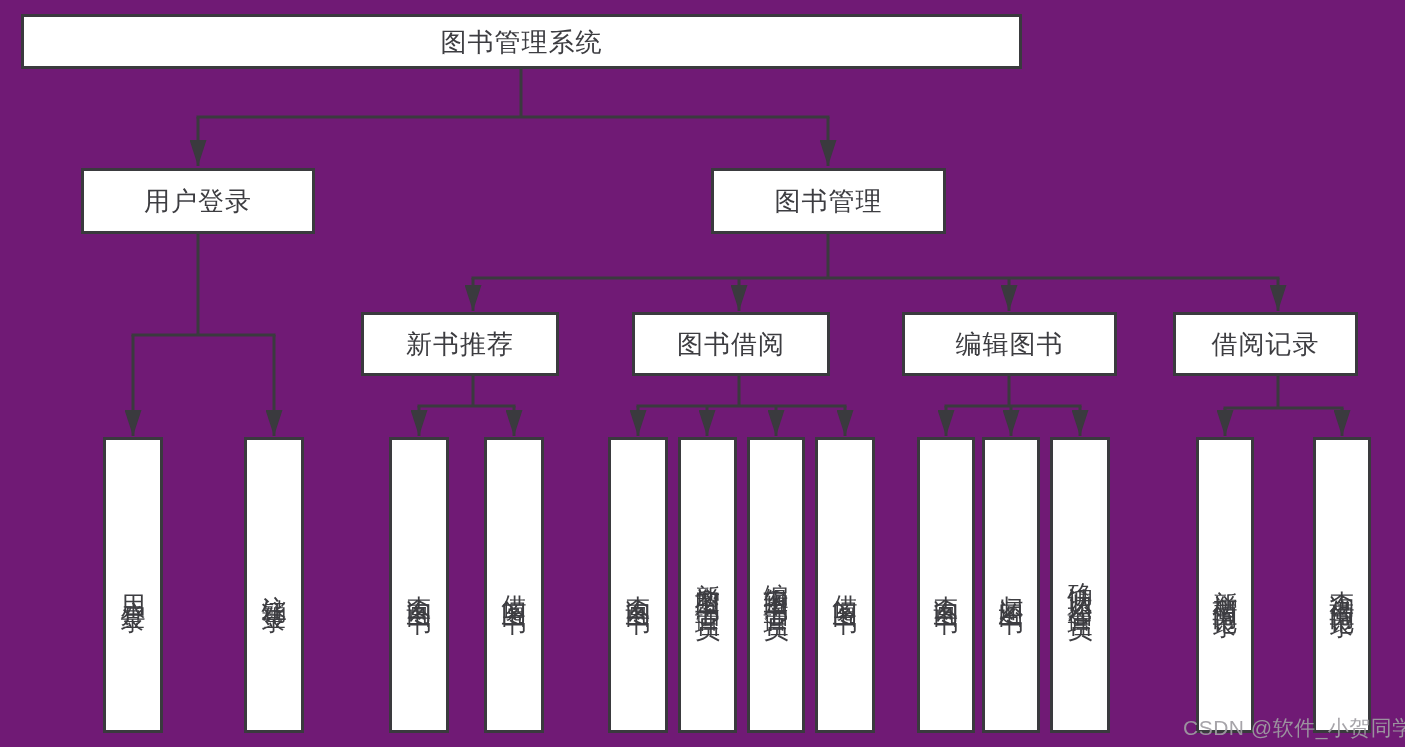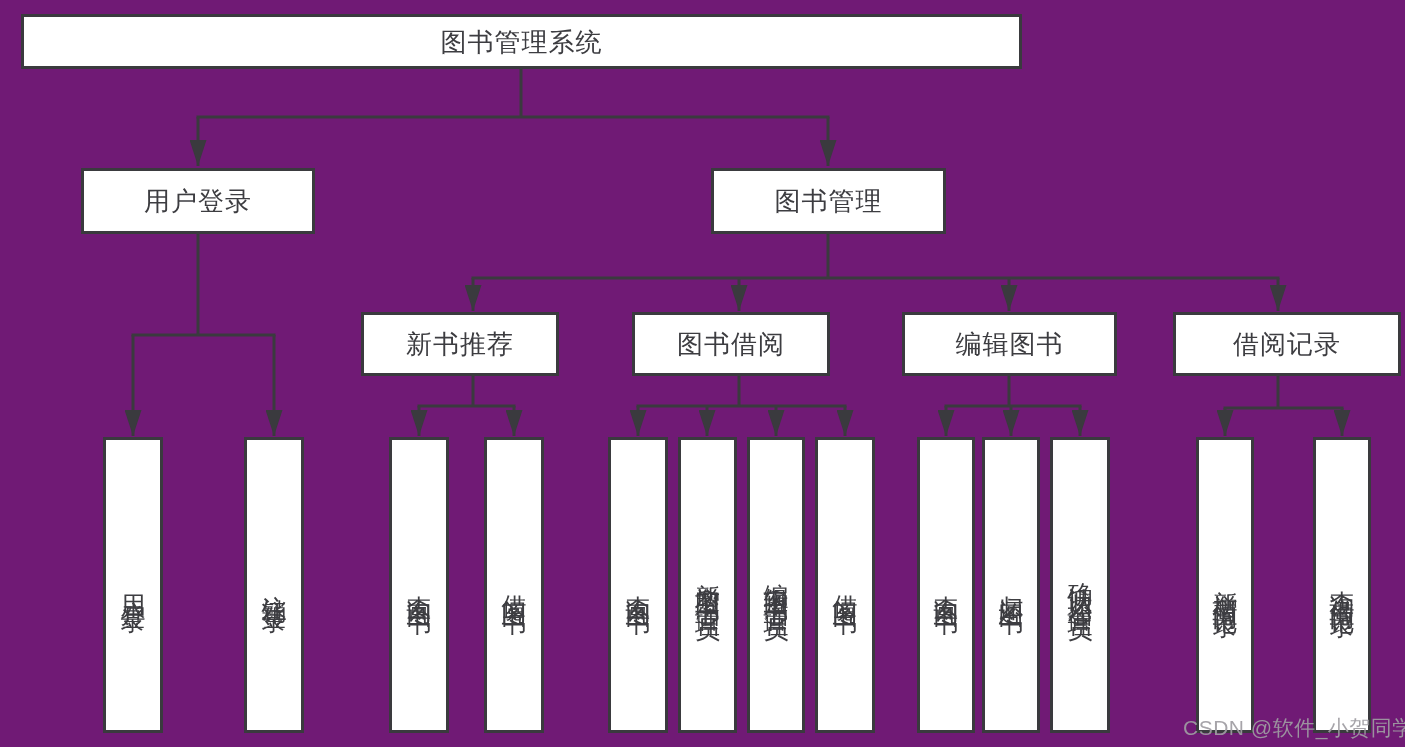--- a/index.html
+++ b/index.html
@@ -105,21 +105,21 @@
   </svg>
 
   <div class="node" style="left:21px; top:14px; width:1001px; height:55px;">图书管理系统</div>
 
   <div class="node" style="left:81px; top:168px; width:234px; height:66px;">用户登录</div>
   <div class="node" style="left:711px; top:168px; width:235px; height:66px;">图书管理</div>
 
   <div class="node" style="left:361px; top:312px; width:198px; height:64px;">新书推荐</div>
   <div class="node" style="left:632px; top:312px; width:198px; height:64px;">图书借阅</div>
   <div class="node" style="left:902px; top:312px; width:215px; height:64px;">编辑图书</div>
-  <div class="node" style="left:1173px; top:312px; width:228px; height:64px;">借阅记录</div>
+  <div class="node" style="left:1173px; top:312px; width:185px; height:64px;">借阅记录</div>
 
   <div class="node vertical" style="left:103px; top:437px; width:60px; height:296px;">用户登录</div>
   <div class="node vertical" style="left:244px; top:437px; width:60px; height:296px;">注销登录</div>
 
   <div class="node vertical" style="left:389px; top:437px; width:60px; height:296px;">查询图书</div>
   <div class="node vertical" style="left:484px; top:437px; width:60px; height:296px;">借阅图书</div>
 
   <div class="node vertical" style="left:608px; top:437px; width:60px; height:296px;">查询图书</div>
   <div class="node vertical" style="left:678px; top:437px; width:59px; height:296px;">新增图书（管理员）</div>
   <div class="node vertical" style="left:747px; top:437px; width:58px; height:296px;">编辑图书（管理员）</div>

